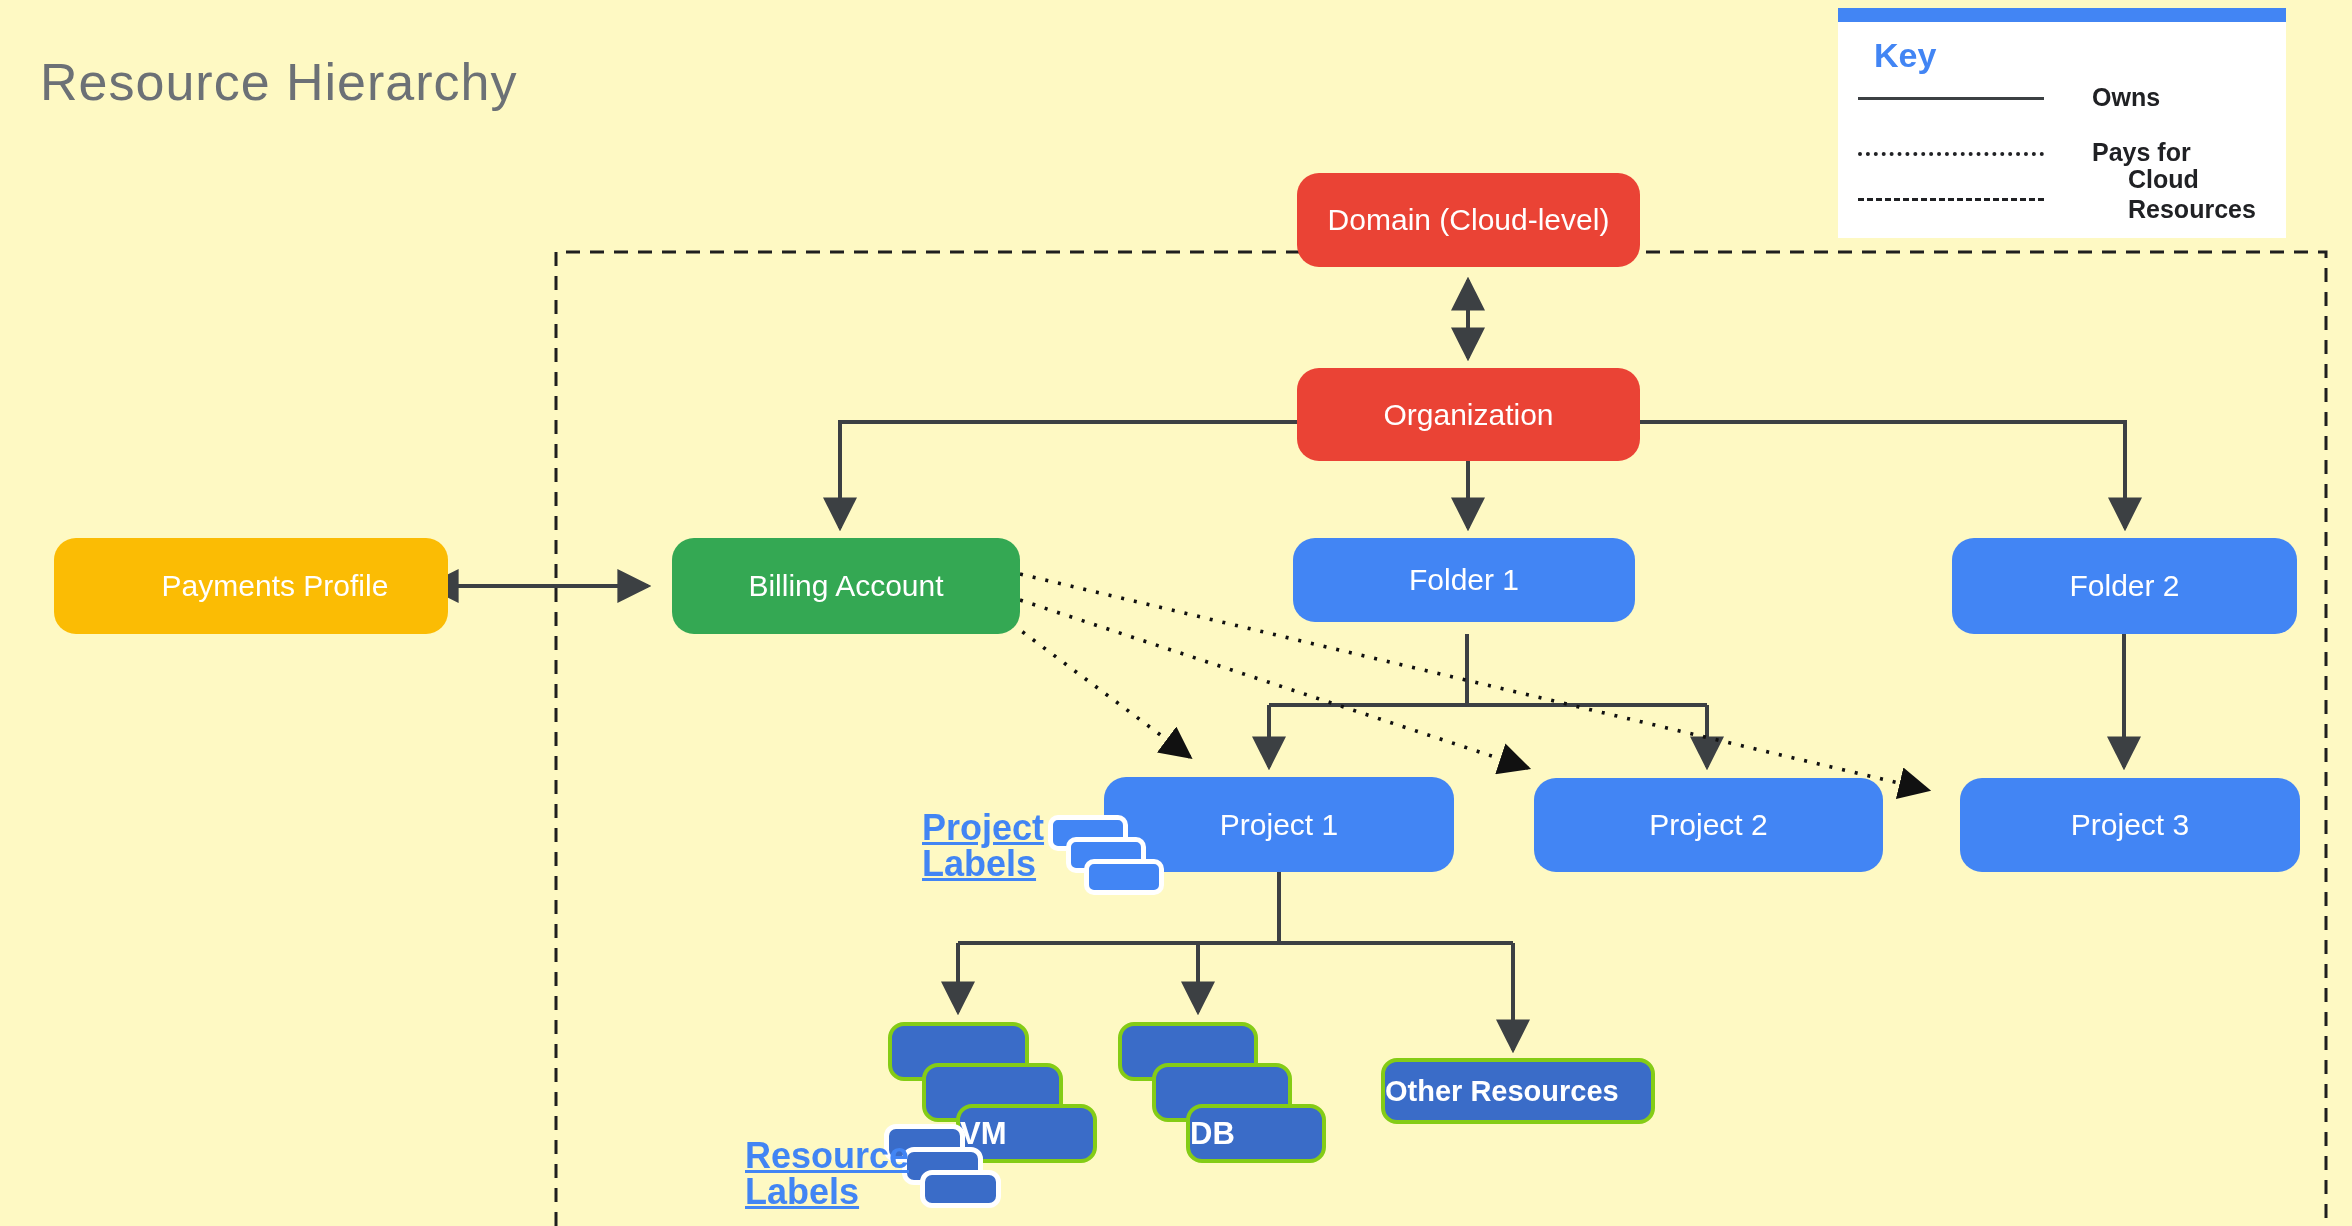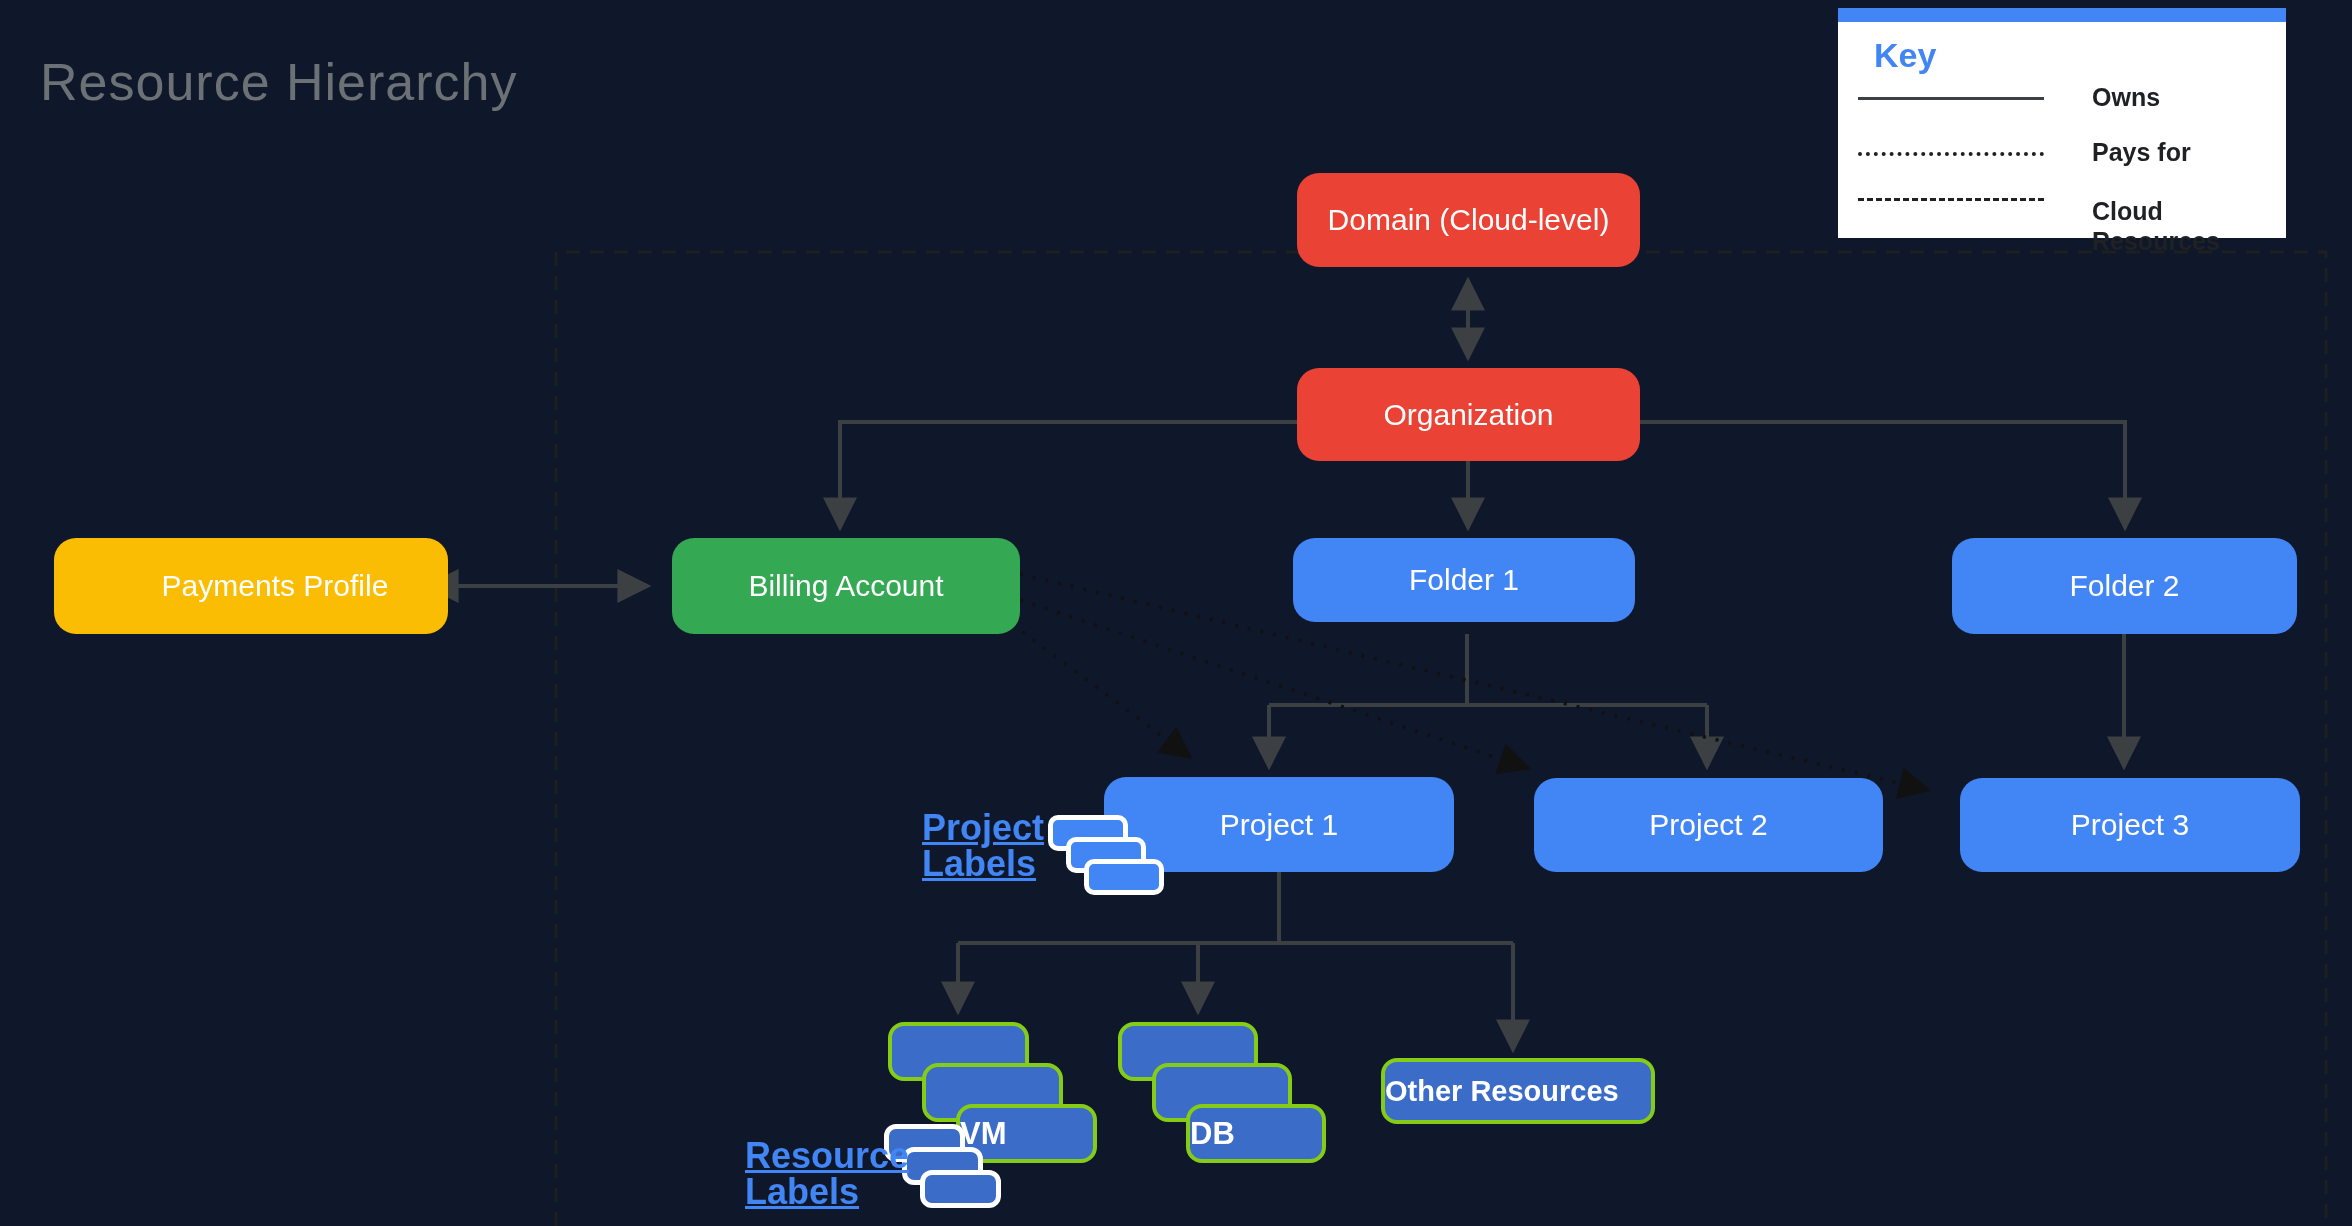--- a/index.html
+++ b/index.html
@@ -1,18 +1,18 @@
 <!DOCTYPE html>
 <html><head>
 <meta charset="utf-8">
 <style>
   html,body{margin:0;padding:0;}
   .canvas{
     position:relative;width:2352px;height:1226px;
-    background:#0f172a;overflow:hidden;
+    background:#fef9c3;overflow:hidden;
     font-family:"Liberation Sans",sans-serif;
   }
   .title{
     position:absolute;left:40px;top:52px;
     font-size:52px;font-weight:400;color:#6C7176;letter-spacing:1px;
   }
   svg.connectors{position:absolute;left:0;top:0;z-index:1;}
   .node{
     position:absolute;z-index:2;display:flex;align-items:center;justify-content:center;
     color:#fff;font-weight:normal;font-size:30px;border-radius:22px;text-align:center;
@@ -173,16 +173,16 @@
     <div class="keybar"></div>
     <div class="keytitle">Key</div>
 
     <div class="swatch sw-solid" style="top:89px;"></div>
     <div class="keylabel" style="top:74px;">Owns</div>
 
     <div class="swatch sw-dotted" style="top:144px;"></div>
     <div class="keylabel" style="top:129px;">Pays for</div>
 
     <div class="swatch sw-dashed" style="top:190px;"></div>
-    <div class="keylabel" style="top:188px;width:160px;">Cloud Resources</div>
+    <div class="keylabel" style="top:156px;width:160px;margin-left:36px;">Cloud Resources</div>
   </div>
 
 </div>
 
 </body></html>

